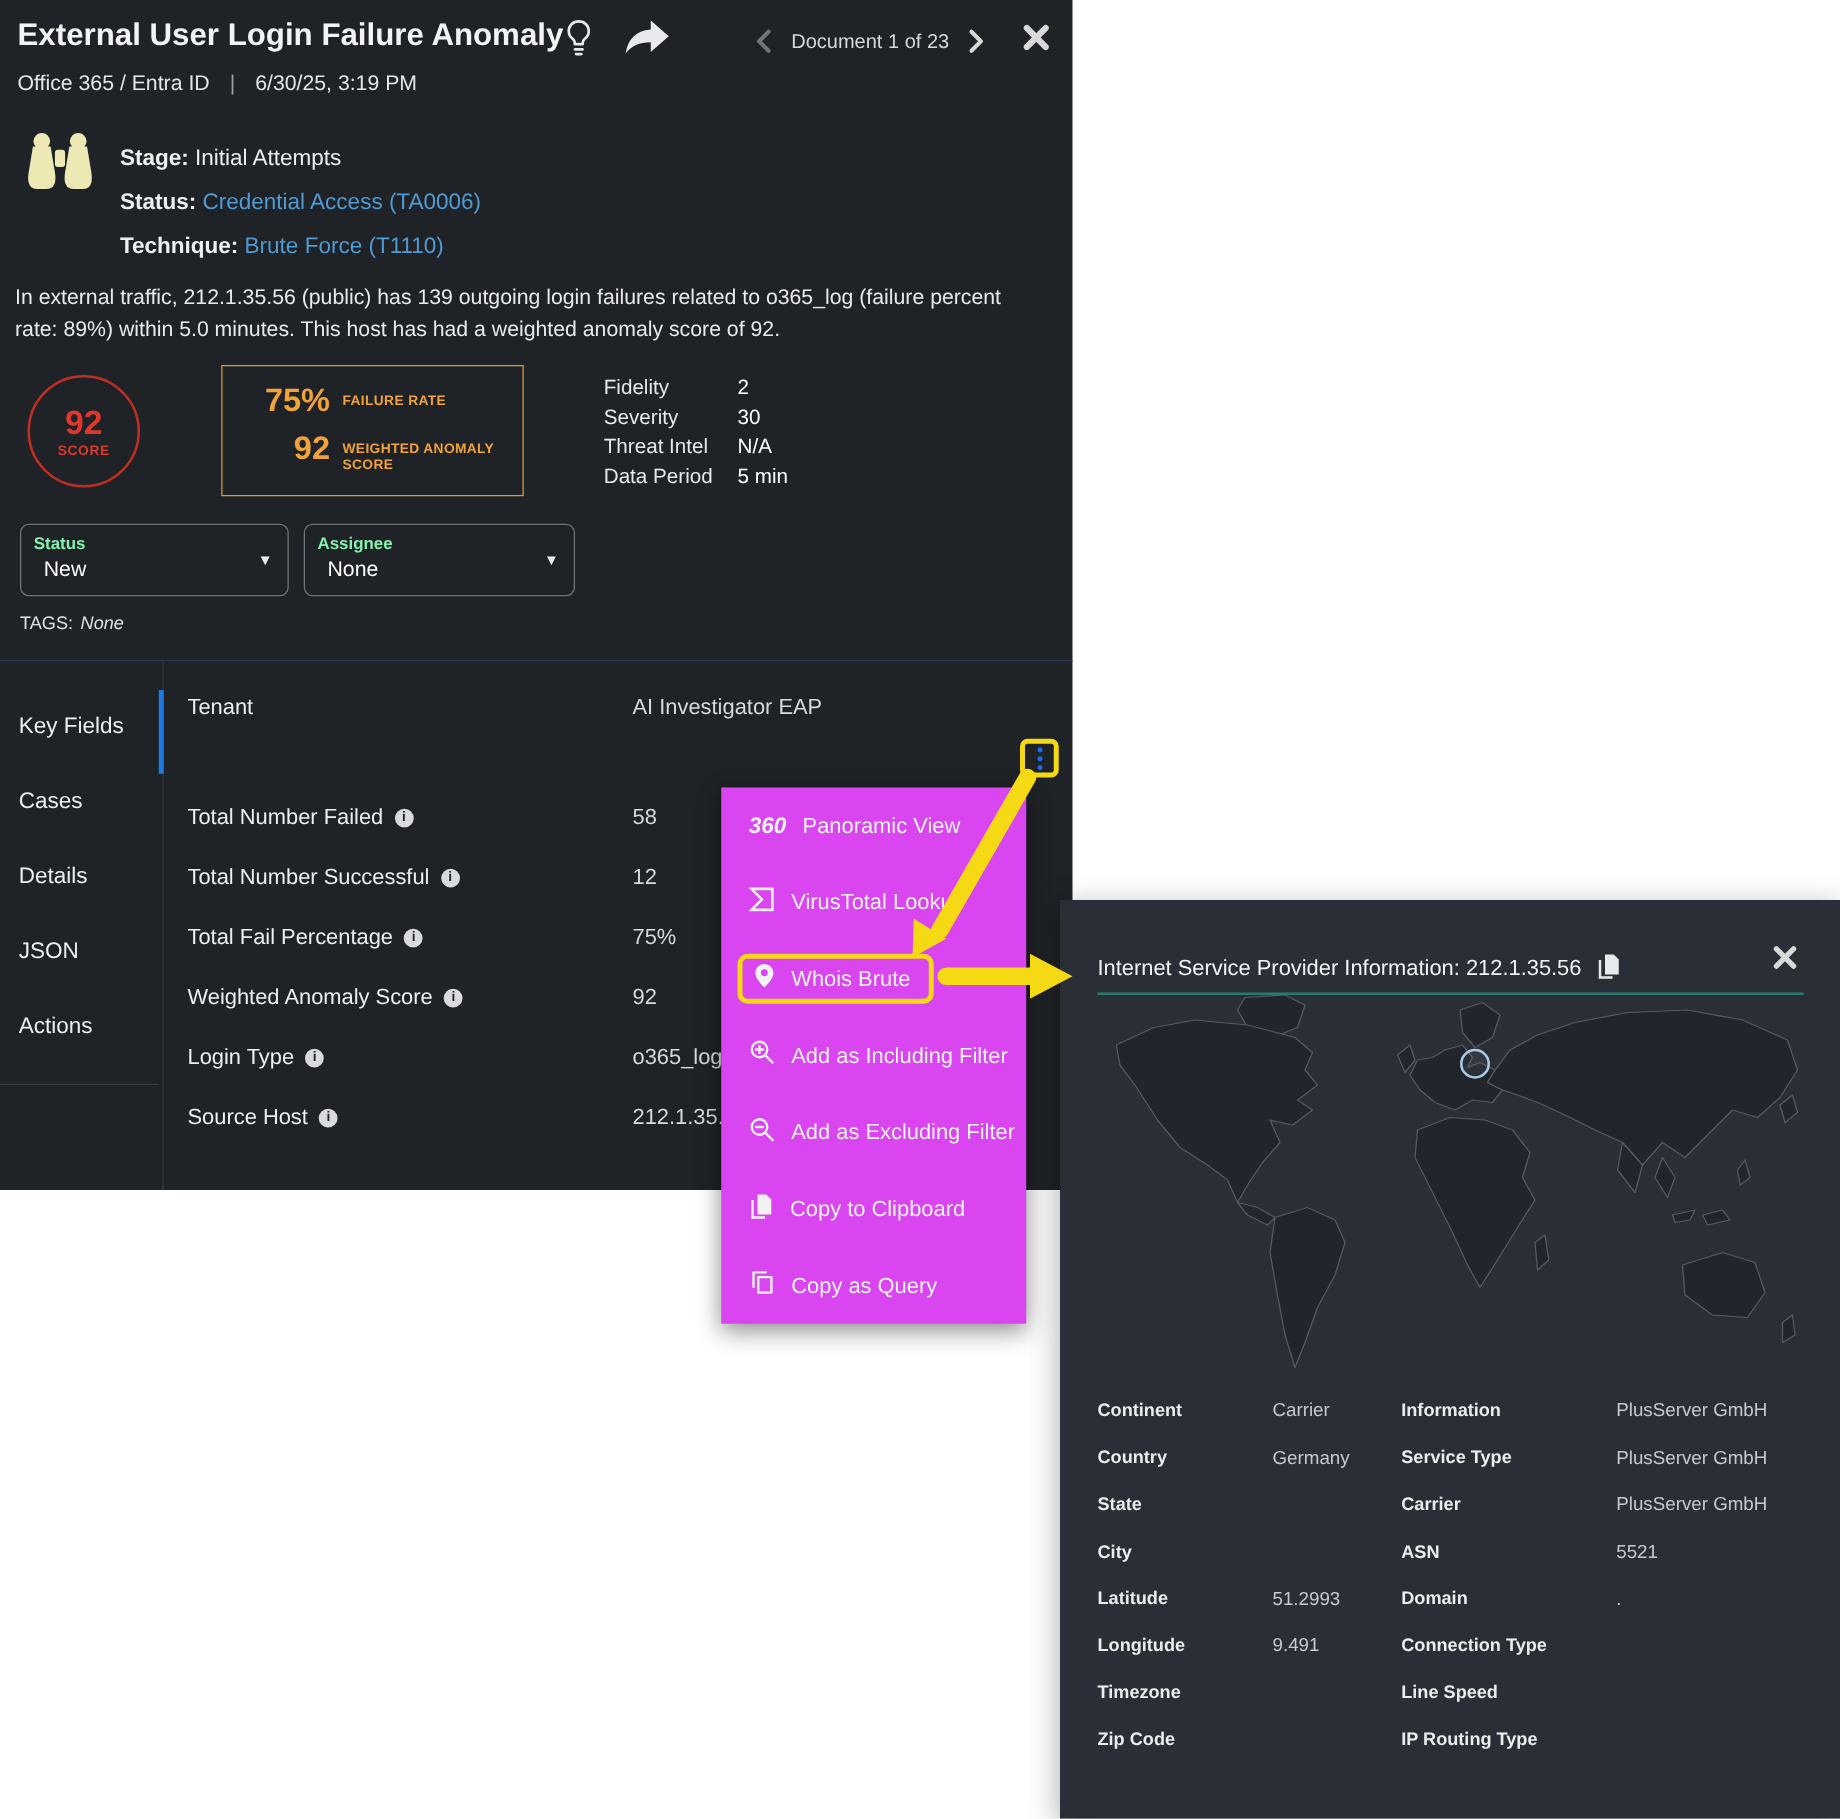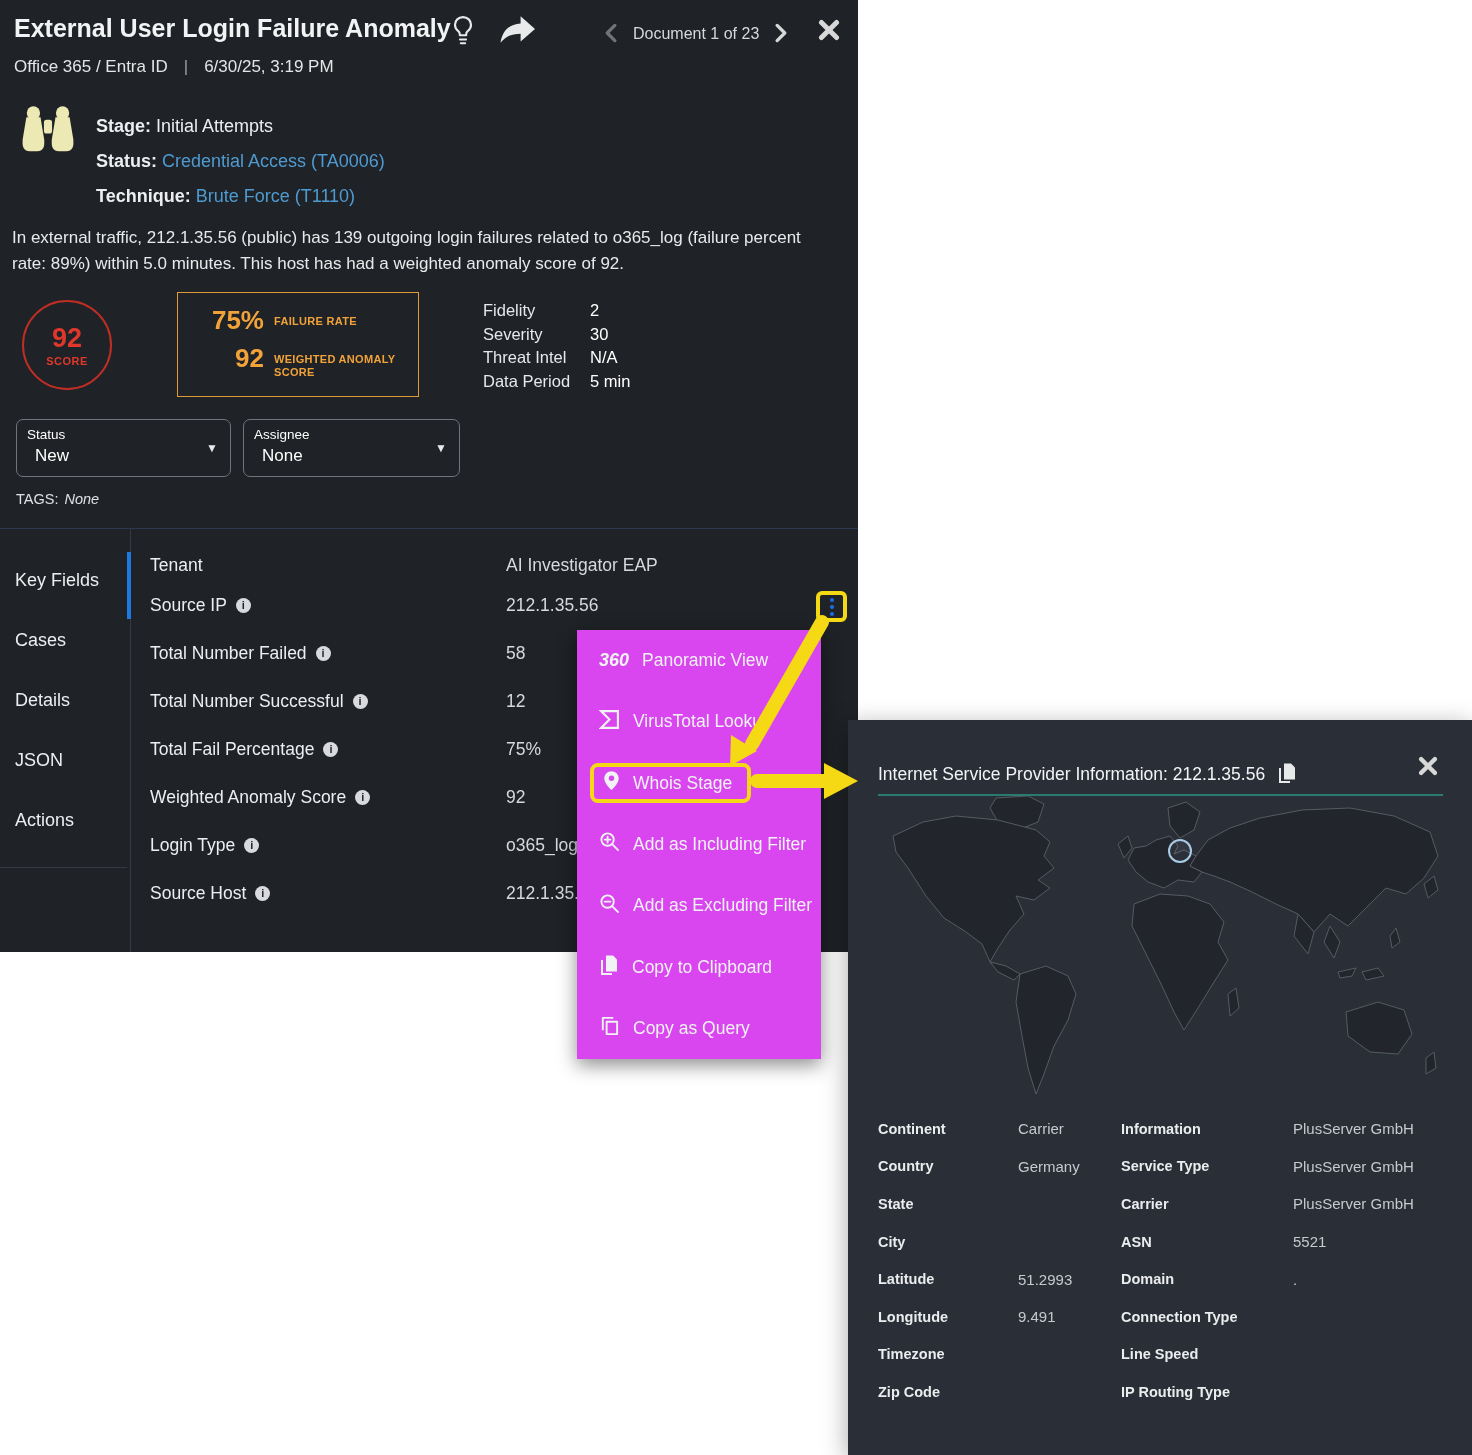--- a/index.html
+++ b/index.html
@@ -38,21 +38,21 @@
   .metric-cap { margin-left:10px; font-size:11px; font-weight:700; color:#f1a33a; letter-spacing:.3px; line-height:13px; padding-top:9px; max-width:132px; }
 
   .stats { position:absolute; left:483px; top:299px; font-size:16.5px; }
   .stat-row { line-height:23.6px; }
   .stat-label { display:inline-block; width:107px; color:#e6e8ea; }
   .stat-value { color:#ffffff; }
 
   .dropdown { position:absolute; top:419px; height:58px; border:1px solid #70757b; border-radius:7px; padding:7px 10px; cursor:pointer; }
   .dd-status { left:16px; width:215px; }
   .dd-assignee { left:243px; width:217px; }
-  .dd-label { font-size:13.5px; color:#ffffff; }
+  .dd-label { font-size:13.5px; color:#86efac;font-weight:bold; }
   .dd-value { font-size:17px; color:#ffffff; margin-top:4px; padding-left:8px; }
   .dd-arrow { position:absolute; right:12px; top:50%; transform:translateY(-50%); font-size:12px; color:#e9eaec; }
 
   .tags { position:absolute; left:16px; top:491px; font-size:14.5px; color:#dfe1e3; }
   .tags .tags-value { font-style:italic; margin-left:6px; }
 
   .hdivider { position:absolute; left:0; top:528px; width:858px; height:1px; background:#2b3950; }
   .vdivider { position:absolute; left:130px; top:529px; width:1px; height:423px; background:#36393f; }
   .nav-divider { position:absolute; left:0; top:867px; width:127px; height:1px; background:#36393f; }
   .active-bar { position:absolute; left:127px; top:552px; width:4px; height:67px; background:#1f7ae0; }
@@ -240,24 +240,20 @@
 
     <button class="nav-item nv1">Key Fields</button>
     <button class="nav-item nv2">Cases</button>
     <button class="nav-item nv3">Details</button>
     <button class="nav-item nv4">JSON</button>
     <button class="nav-item nv5">Actions</button>
 
     <div class="field-row fr1">
       <span class="field-label">Tenant</span>
       <span class="field-value">AI Investigator EAP</span>
-    </div>
-    <div class="field-row fr2">
-      <span class="field-label">Source IP</span><i class="info-dot">i</i>
-      <span class="field-value">212.1.35.56</span>
     </div>
     <div class="field-row fr3">
       <span class="field-label">Total Number Failed</span><i class="info-dot">i</i>
       <span class="field-value">58</span>
     </div>
     <div class="field-row fr4">
       <span class="field-label">Total Number Successful</span><i class="info-dot">i</i>
       <span class="field-value">12</span>
     </div>
     <div class="field-row fr5">
@@ -383,21 +379,21 @@
       </span>
       <span>VirusTotal Lookup</span>
     </button>
     <button class="menu-item">
       <span class="highlight-box">
         <span>
           <svg width="17" height="21" viewBox="0 0 20 24" fill="#f1f2f3">
               <path d="M10,1 C5.3,1 1.5,4.8 1.5,9.5 c0,6.2 8.5,13.5 8.5,13.5 s8.5,-7.3 8.5,-13.5 C18.5,4.8 14.7,1 10,1 Z M10,12.5 a3.2,3.2 0 1 1 0,-6.4 a3.2,3.2 0 0 1 0,6.4 Z"></path>
             </svg>
         </span>
-        <span>Whois Stage</span>
+        <span>Whois Brute</span>
       </span>
     </button>
     <button class="menu-item">
       <span>
         <svg width="21" height="21" viewBox="0 0 22 22" fill="none" stroke="#f1f2f3" stroke-width="2" stroke-linecap="round">
             <circle cx="9" cy="9" r="6.5"></circle>
             <line x1="14" y1="14" x2="20" y2="20"></line>
             <line x1="6" y1="9" x2="12" y2="9"></line>
             <line x1="9" y1="6" x2="9" y2="12"></line>
           </svg>

